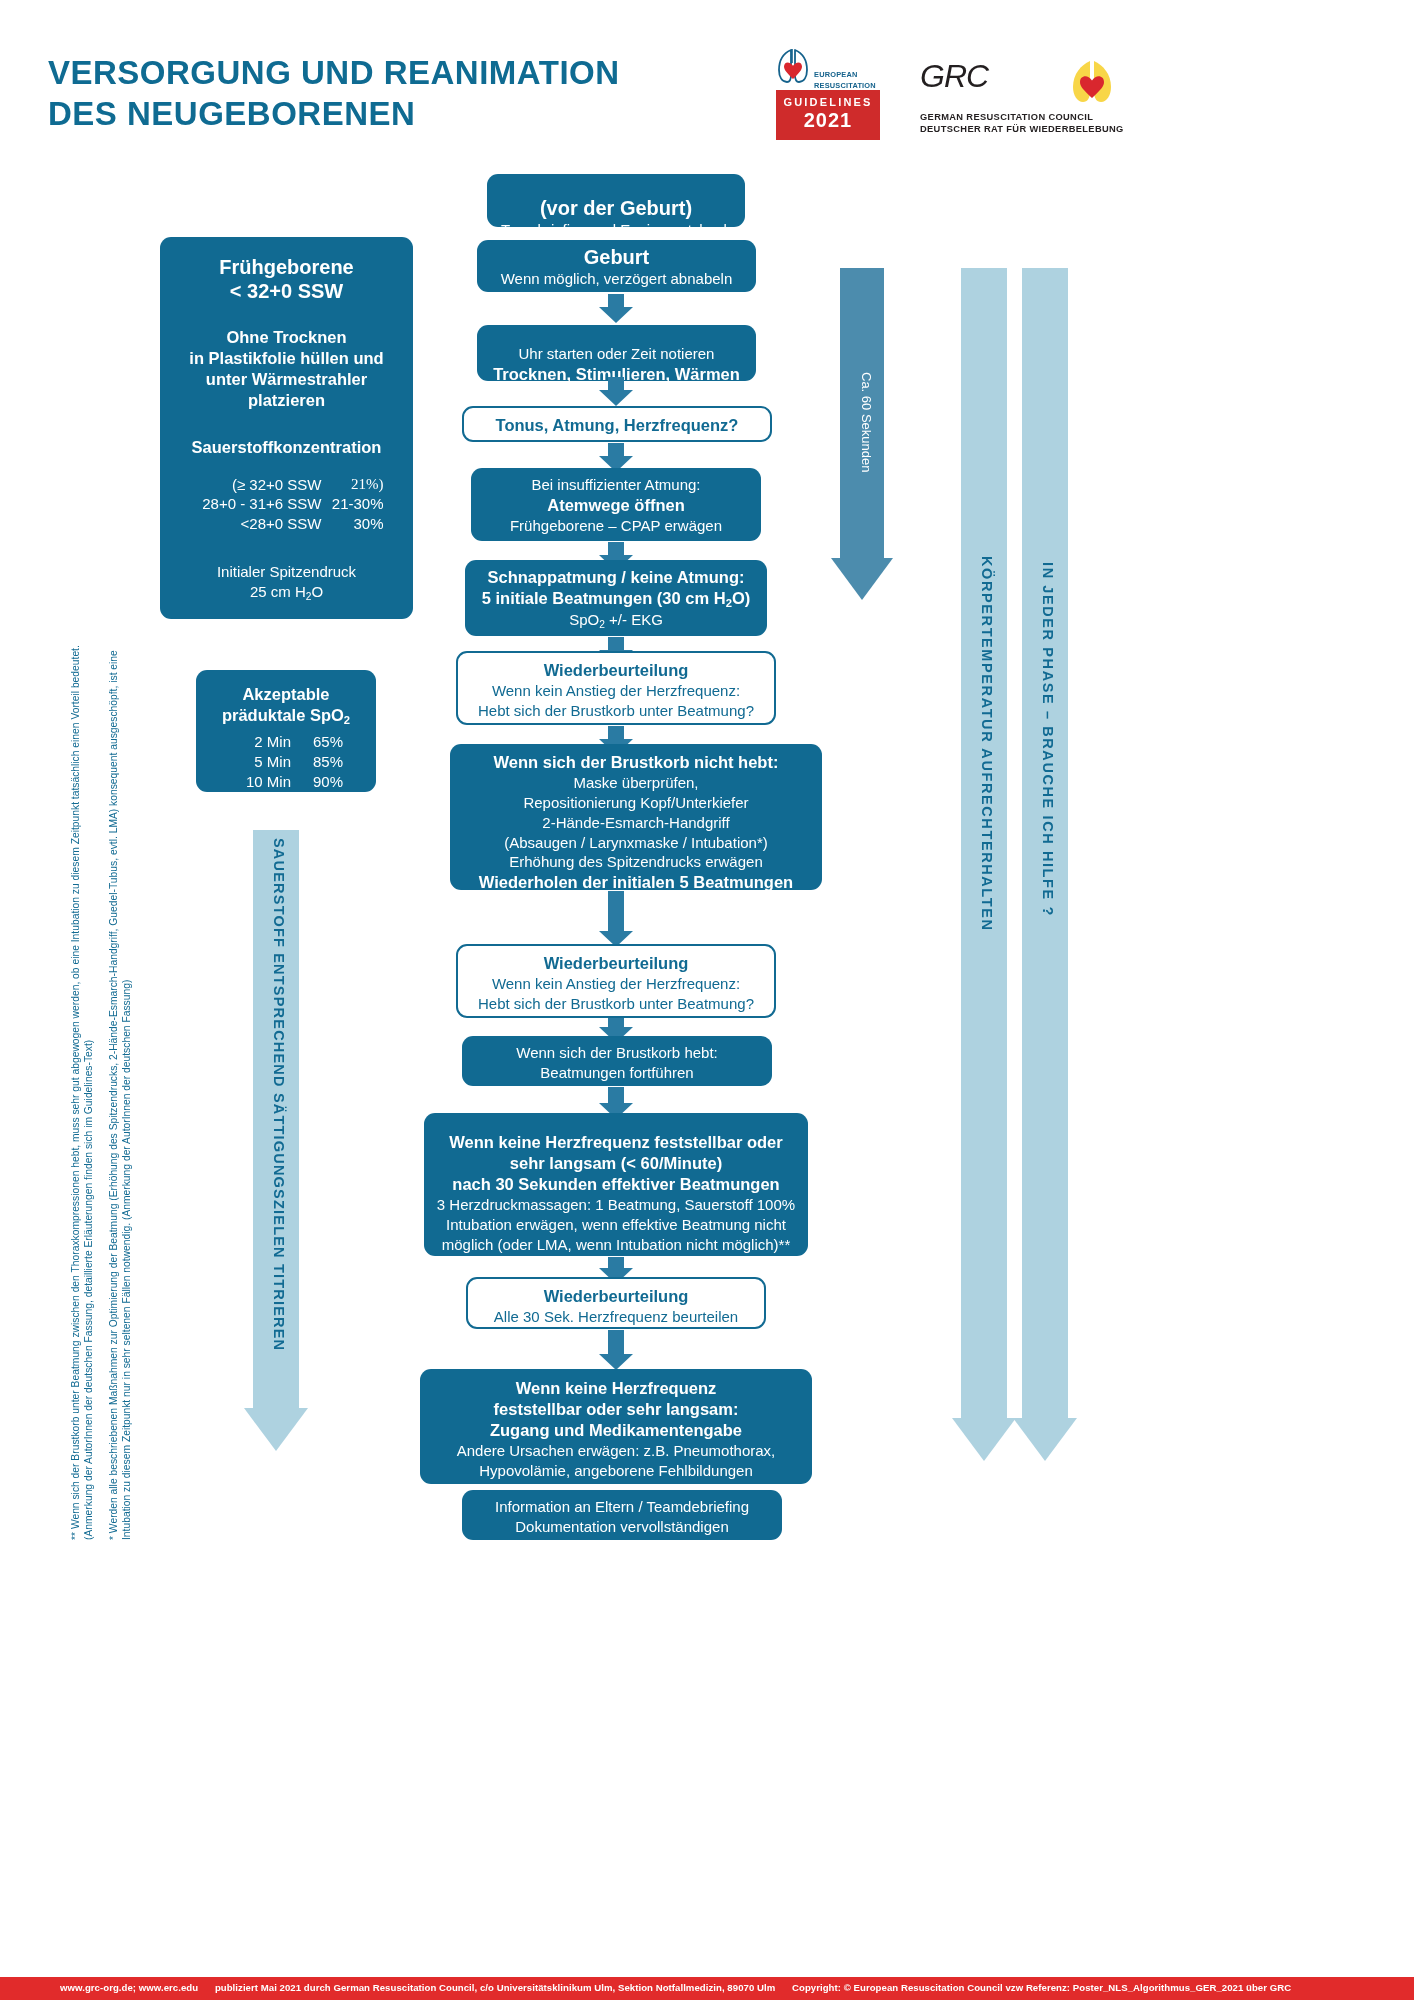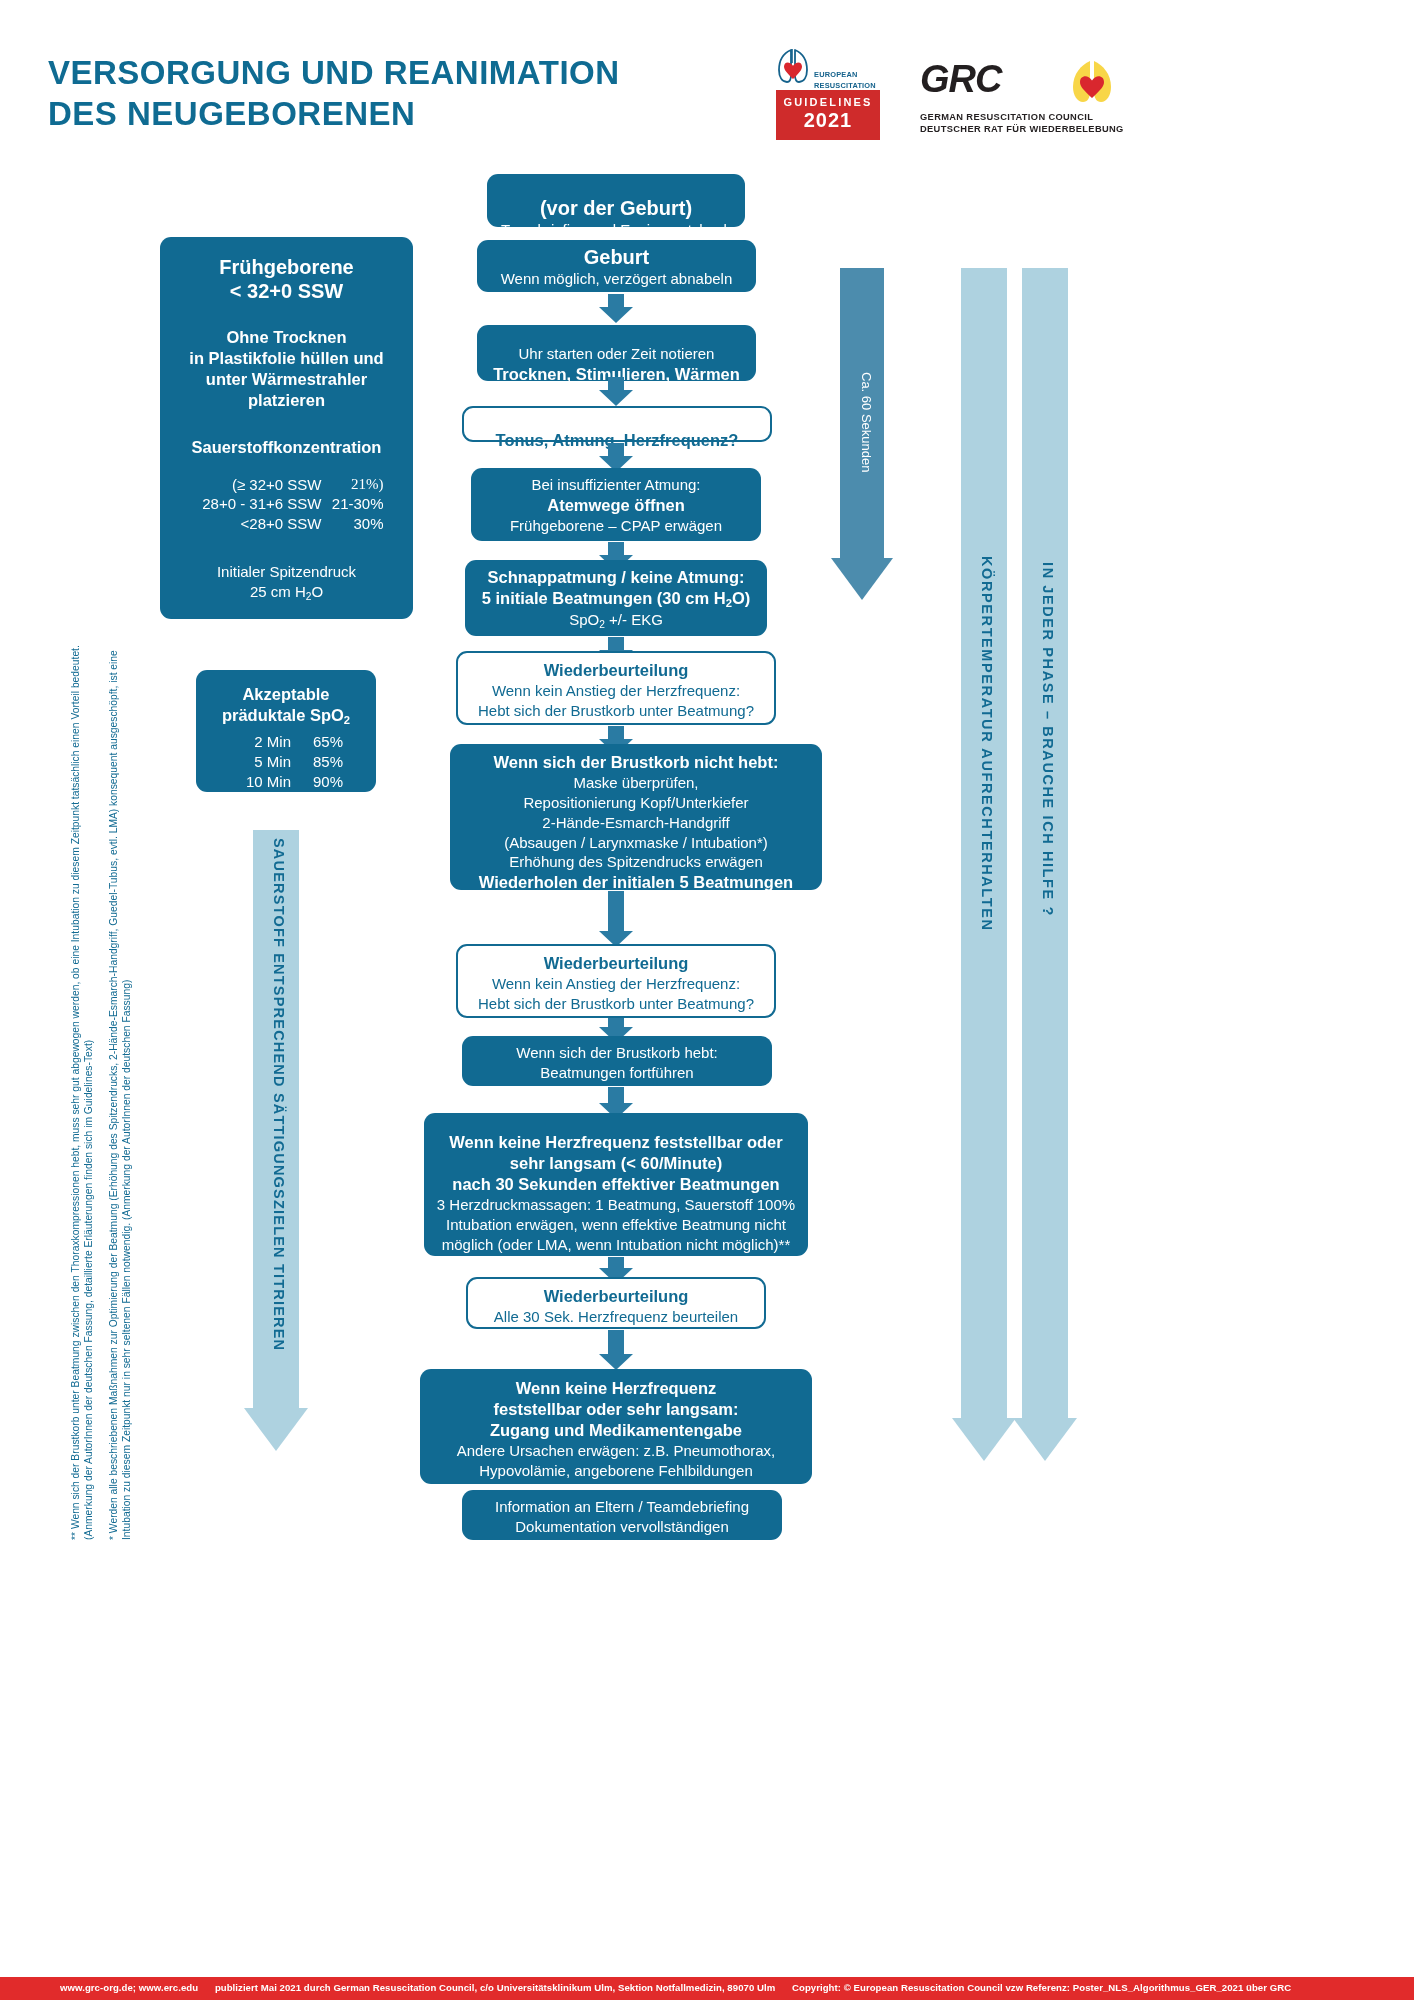--- a/index.html
+++ b/index.html
@@ -20,21 +20,21 @@
   
   #erc-logo{position:absolute;left:776px;top:44px;width:104px;height:98px;background:#fff;}
   #erc-mark{position:absolute;left:0;top:2px;width:34px;height:40px;}
   #erc-words{position:absolute;left:38px;top:4px;width:66px;
     font-size:7.4px;font-weight:bold;color:#15628c;line-height:1.55;letter-spacing:.2px;margin-top:21px;}
   #erc-guide{position:absolute;left:0;top:46px;width:104px;height:50px;background:#cf2b2b;}
   #erc-guide .g1{color:#fff;font-size:11px;font-weight:bold;letter-spacing:2.2px;text-align:center;margin-top:6px;}
   #erc-guide .g2{color:#fff;font-size:20px;font-weight:bold;letter-spacing:1px;text-align:center;margin-top:1px;}
   
   #grc-logo{position:absolute;left:920px;top:58px;width:320px;height:86px;}
-  #grc-text{position:absolute;left:0;top:0;font-size:38px;font-weight:bold;
+  #grc-text{position:absolute;left:0;top:0;font-size:32px;font-weight:normal;
     font-style:italic;color:#231f20;letter-spacing:-1px;}
   #grc-lung{position:absolute;left:148px;top:2px;width:48px;height:46px;}
   #grc-sub{position:absolute;left:0;top:54px;font-size:9.3px;font-weight:bold;color:#231f20;letter-spacing:.35px;}
   #grc-sub2{position:absolute;left:0;top:66px;font-size:9.3px;font-weight:bold;color:#231f20;letter-spacing:.35px;}
   
   .box{position:absolute;border-radius:11px;box-sizing:border-box;
        text-align:center;padding:8px 10px;}
   .box.solid{background:#116a92;color:#fff;}
   .box.hollow{background:#ffffff;color:#116a92;border:2.5px solid #116a92;}
   .t20b{font-size:20px;font-weight:bold;line-height:1.2;}
@@ -159,21 +159,21 @@
 
 <div class="box solid" style="left:477px;top:325px;width:279px;height:56px;padding-top:19px;">
   <div class="t15">Uhr starten oder Zeit notieren</div>
   <div class="t16b">Trocknen, Stimulieren, Wärmen</div>
 </div>
 <div class="arrow" style="left:599px;top:377px;width:34px;height:29px;">
   <div class="shaft" style="height:15px;"></div>
     <div class="head" style="top:13px;"></div>
 </div>
 
-<div class="box hollow" style="left:462px;top:406px;width:310px;height:36px;padding-top:22px;">
+<div class="box hollow" style="left:462px;top:406px;width:310px;height:36px;padding-top:7px;">
   <div class="t16b">Tonus, Atmung, Herzfrequenz?</div>
 </div>
 <div class="arrow" style="left:599px;top:443px;width:34px;height:29px;">
   <div class="shaft" style="height:15px;"></div>
     <div class="head" style="top:13px;"></div>
 </div>
 
 <div class="box solid" style="left:471px;top:468px;width:290px;height:73px;padding-top:7px;">
   <div class="t15">Bei insuffizienter Atmung:</div>
   <div class="t16b">Atemwege öffnen</div>

